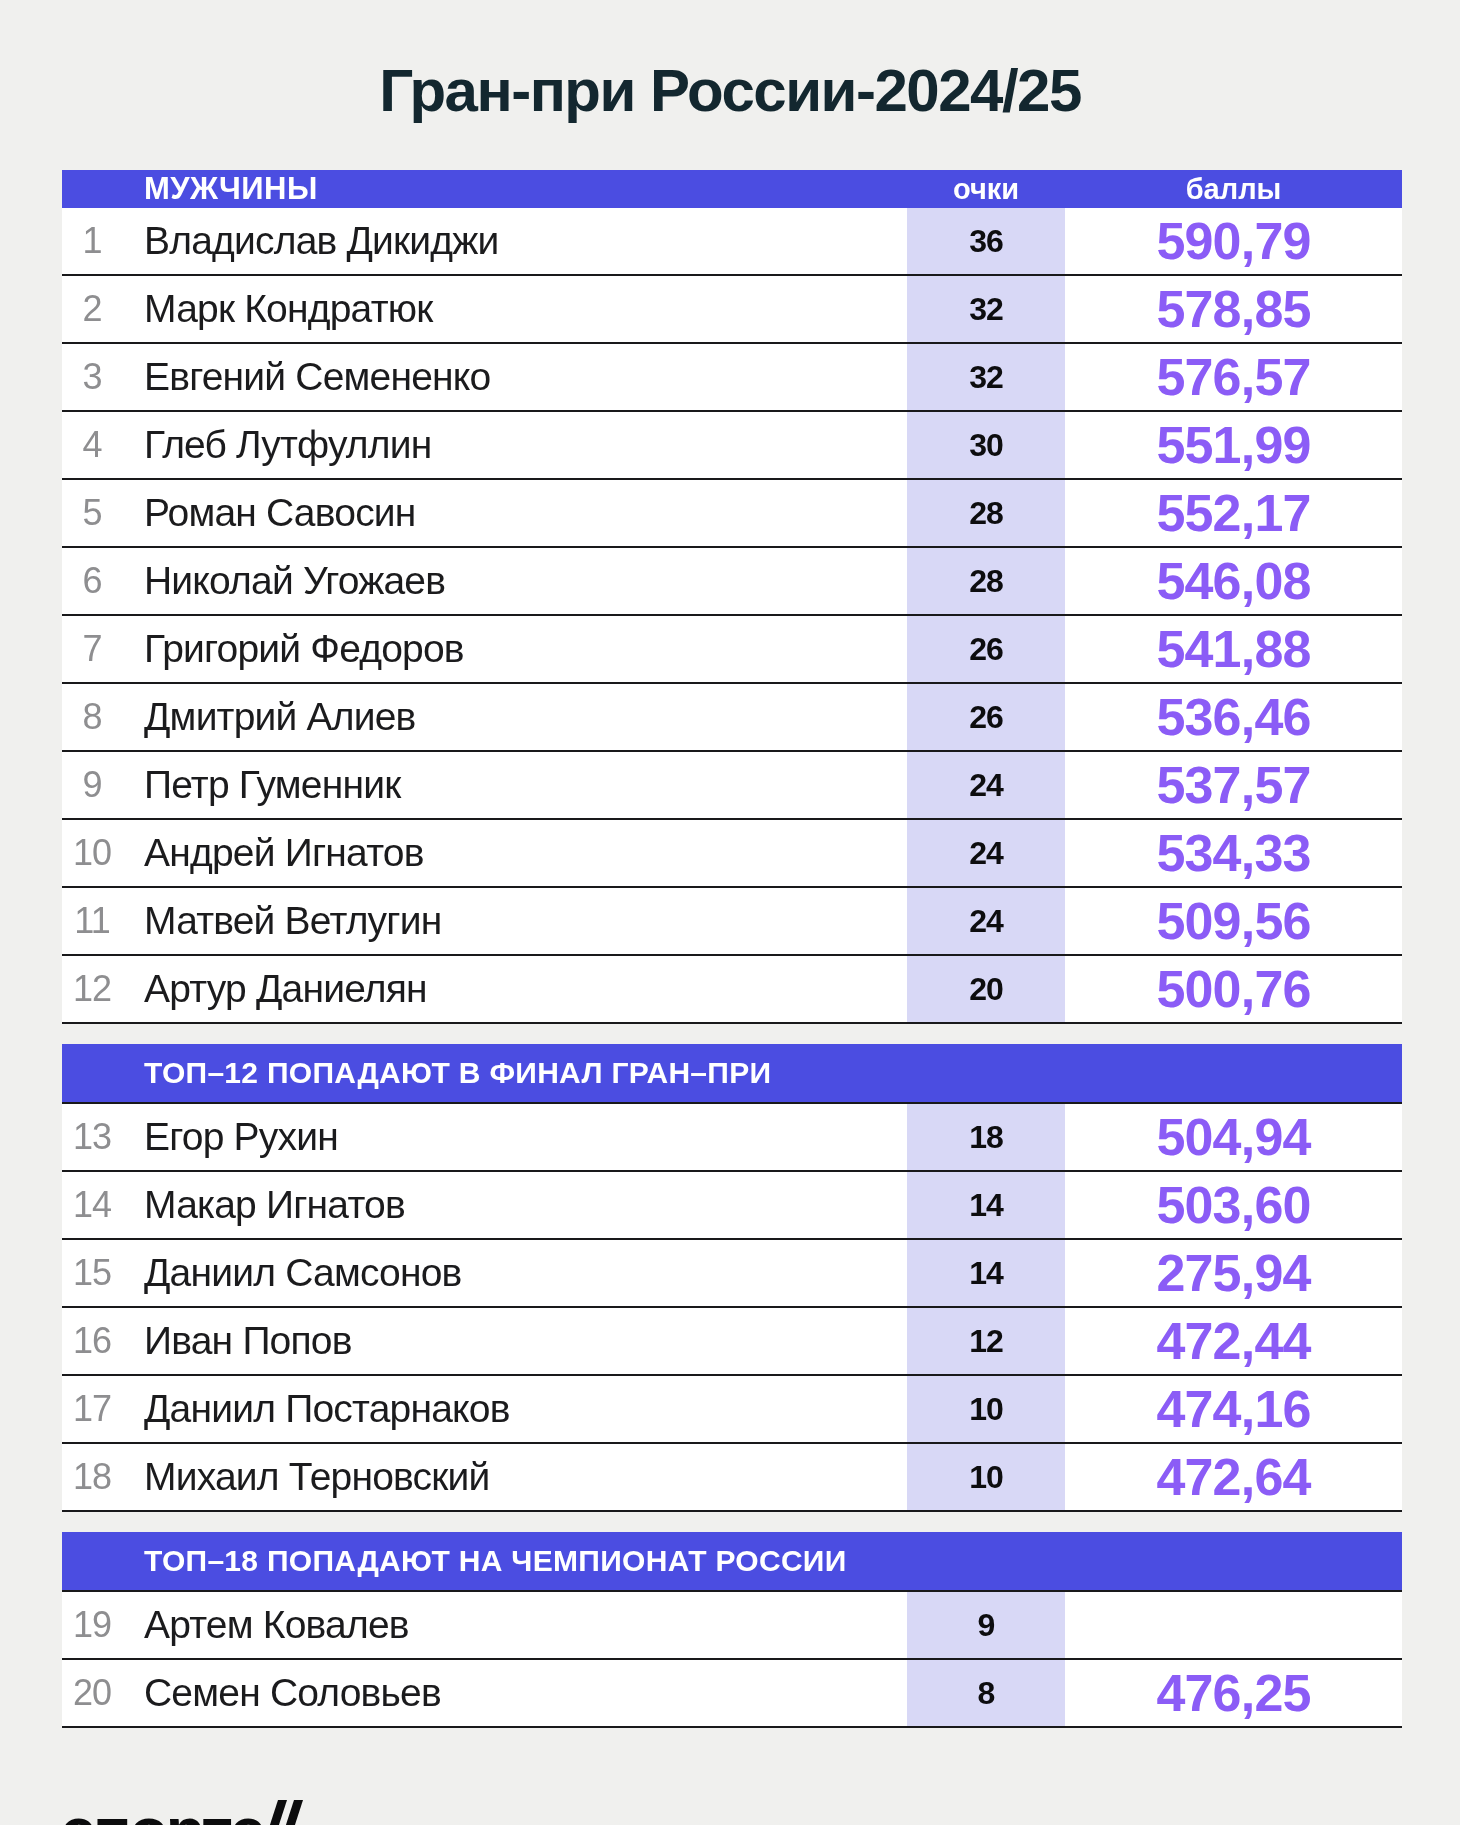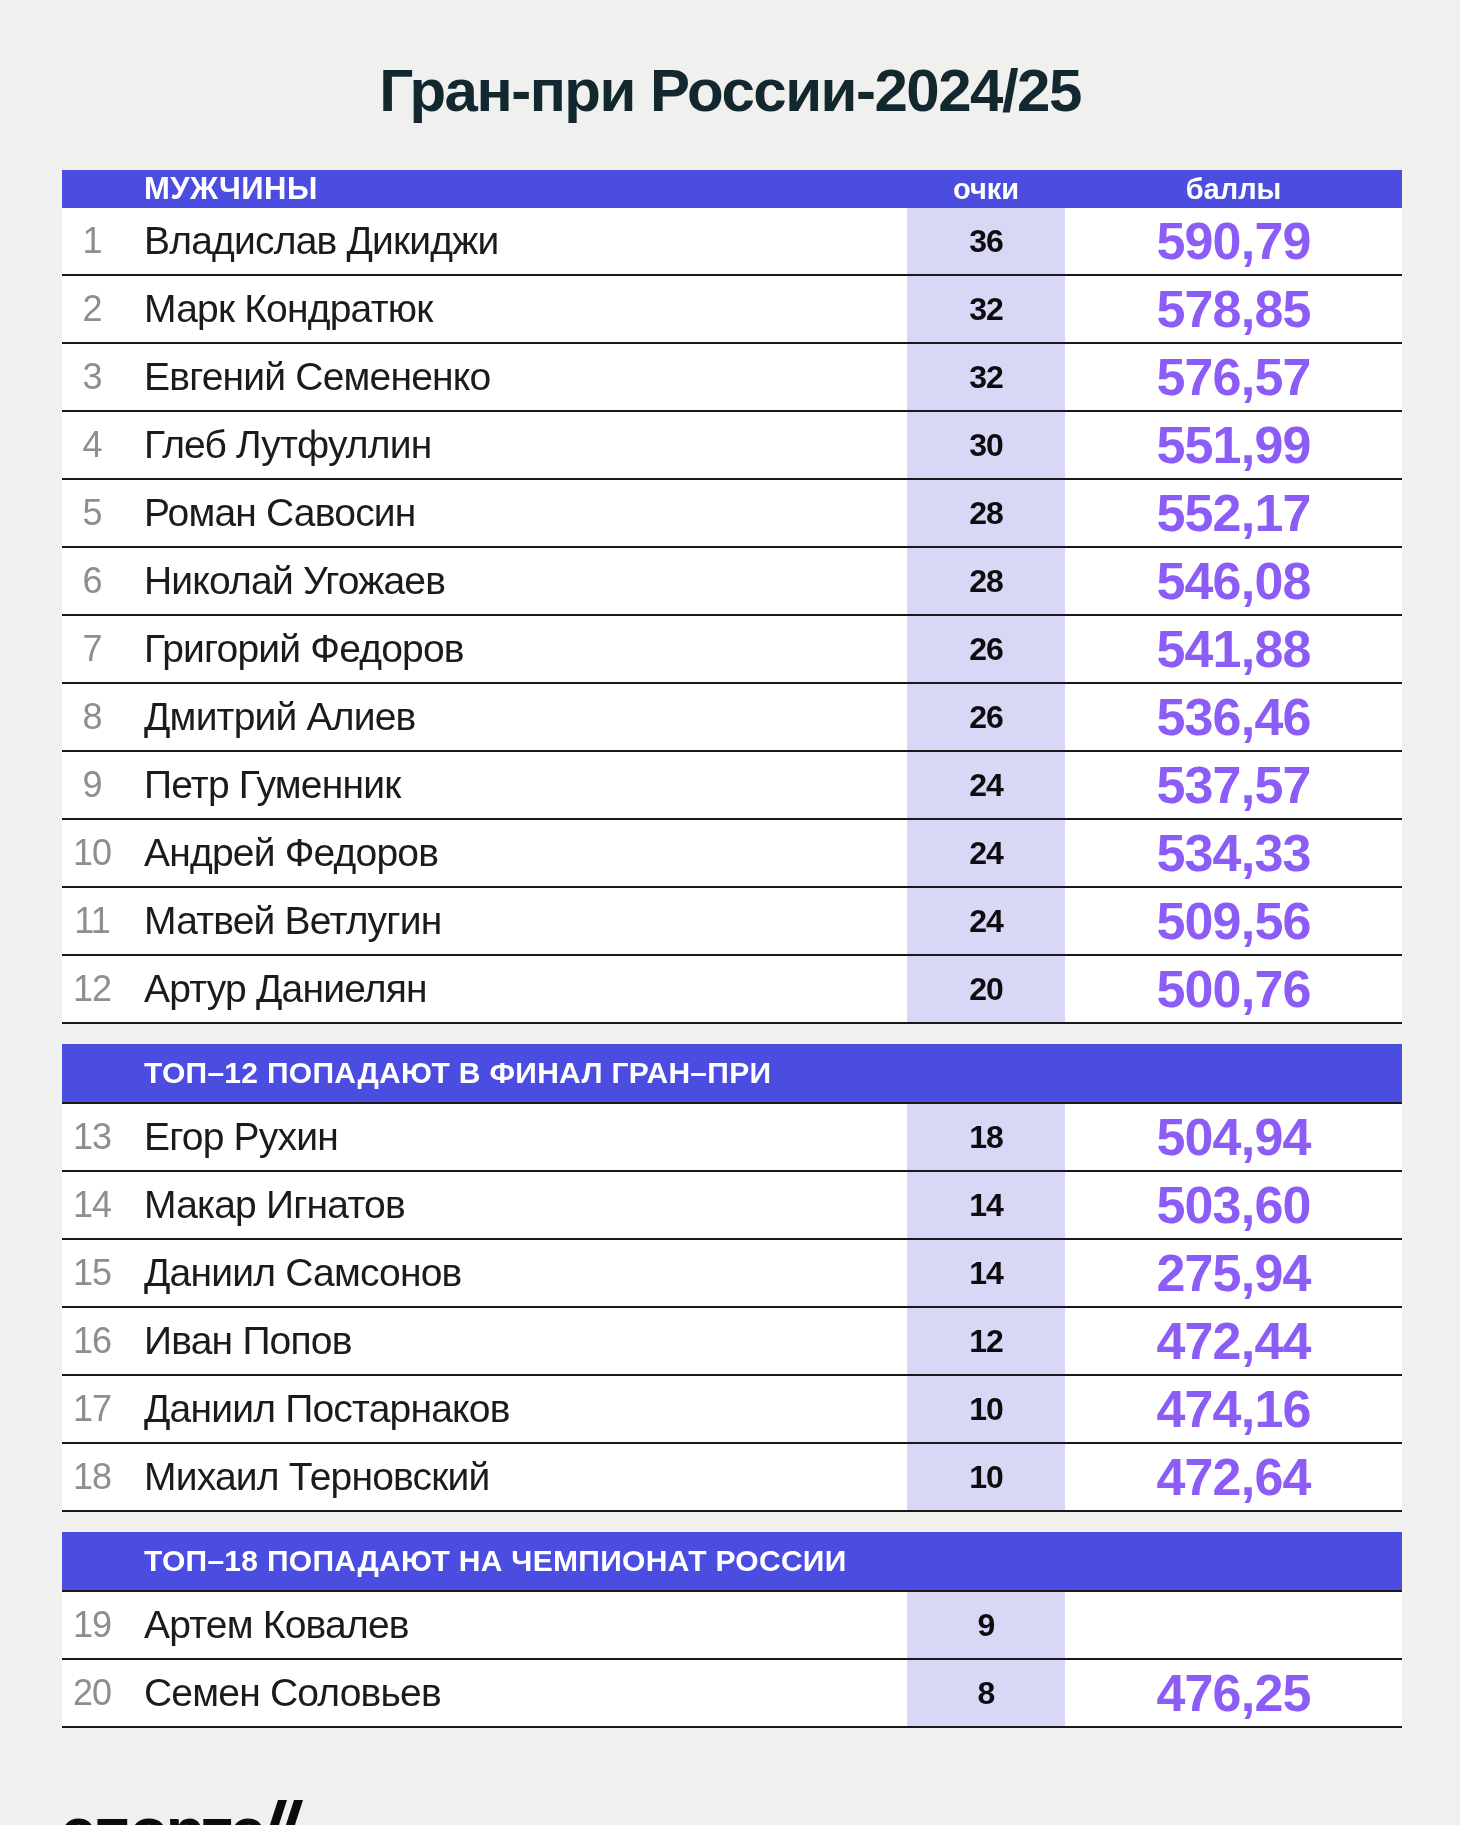--- a/index.html
+++ b/index.html
@@ -195,21 +195,21 @@
 
   <div class="row">
     <div class="cell-rank">9</div>
     <div class="cell-name">Петр Гуменник</div>
     <div class="cell-pts">24</div>
     <div class="cell-score">537,57</div>
   </div>
 
   <div class="row">
     <div class="cell-rank">10</div>
-    <div class="cell-name">Андрей Федоров</div>
+    <div class="cell-name">Андрей Игнатов</div>
     <div class="cell-pts">24</div>
     <div class="cell-score">534,33</div>
   </div>
 
   <div class="row">
     <div class="cell-rank">11</div>
     <div class="cell-name">Матвей Ветлугин</div>
     <div class="cell-pts">24</div>
     <div class="cell-score">509,56</div>
   </div>

